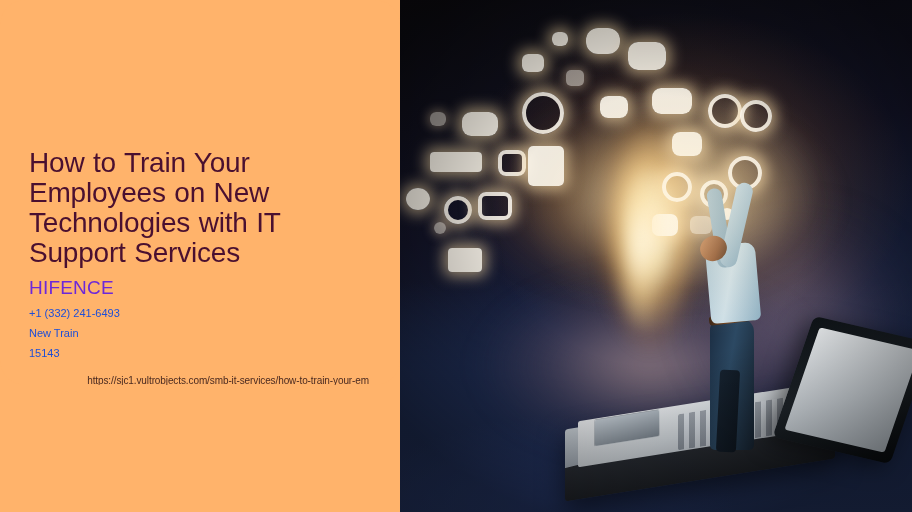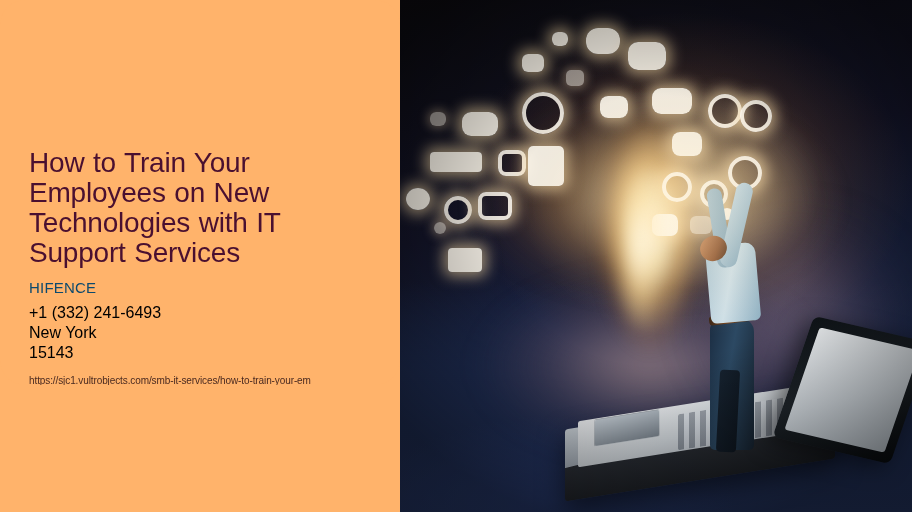--- a/index.html
+++ b/index.html
@@ -41,40 +41,41 @@
     margin: 0;
     font-size: 28px;
     line-height: 30px;
     font-weight: 400;
     color: #4a1030;
     letter-spacing: -0.2px;
     word-spacing: 1px;
   }
   .brand-name {
     margin: 8px 0 0 0;
-    font-size: 15px;
+    font-size: 19px;
     line-height: 24px;
     font-weight: 400;
-    color: #0c4a6e;
+    color: #6d28d9;
     letter-spacing: 0.2px;
   }
   .contact-list {
     margin: 3px 0 0 0;
     padding: 0;
     list-style: none;
   }
   .contact-line {
-    font-size: 16px;
+    font-size: 11px;
     line-height: 20px;
-    color: #000000;
+    color: #1d4ed8;
     white-space: nowrap;
   }
   .url-block {
     margin-top: 7px;
     width: 340px;
+    text-align: right;
   }
   .url-line {
     font-size: 10px;
     line-height: 22px;
     color: #4a2a20;
     letter-spacing: -0.1px;
     white-space: nowrap;
   }
 
   
@@ -293,21 +294,21 @@
 
   <div class="text-panel">
     <div class="text-block">
 
       <h1 class="article-title">How to Train Your Employees on New Technologies with IT Support Services</h1>
 
       <div class="brand-name">HIFENCE</div>
 
       <ul class="contact-list">
         <li class="contact-line">+1 (332) 241-6493</li>
-        <li class="contact-line">New York</li>
+        <li class="contact-line">New Train</li>
         <li class="contact-line">15143</li>
       </ul>
 
       <div class="url-block">
         <div class="url-line">https://sjc1.vultrobjects.com/smb-it-services/how-to-train-your-em</div>
       </div>
 
     </div>
   </div>
 

